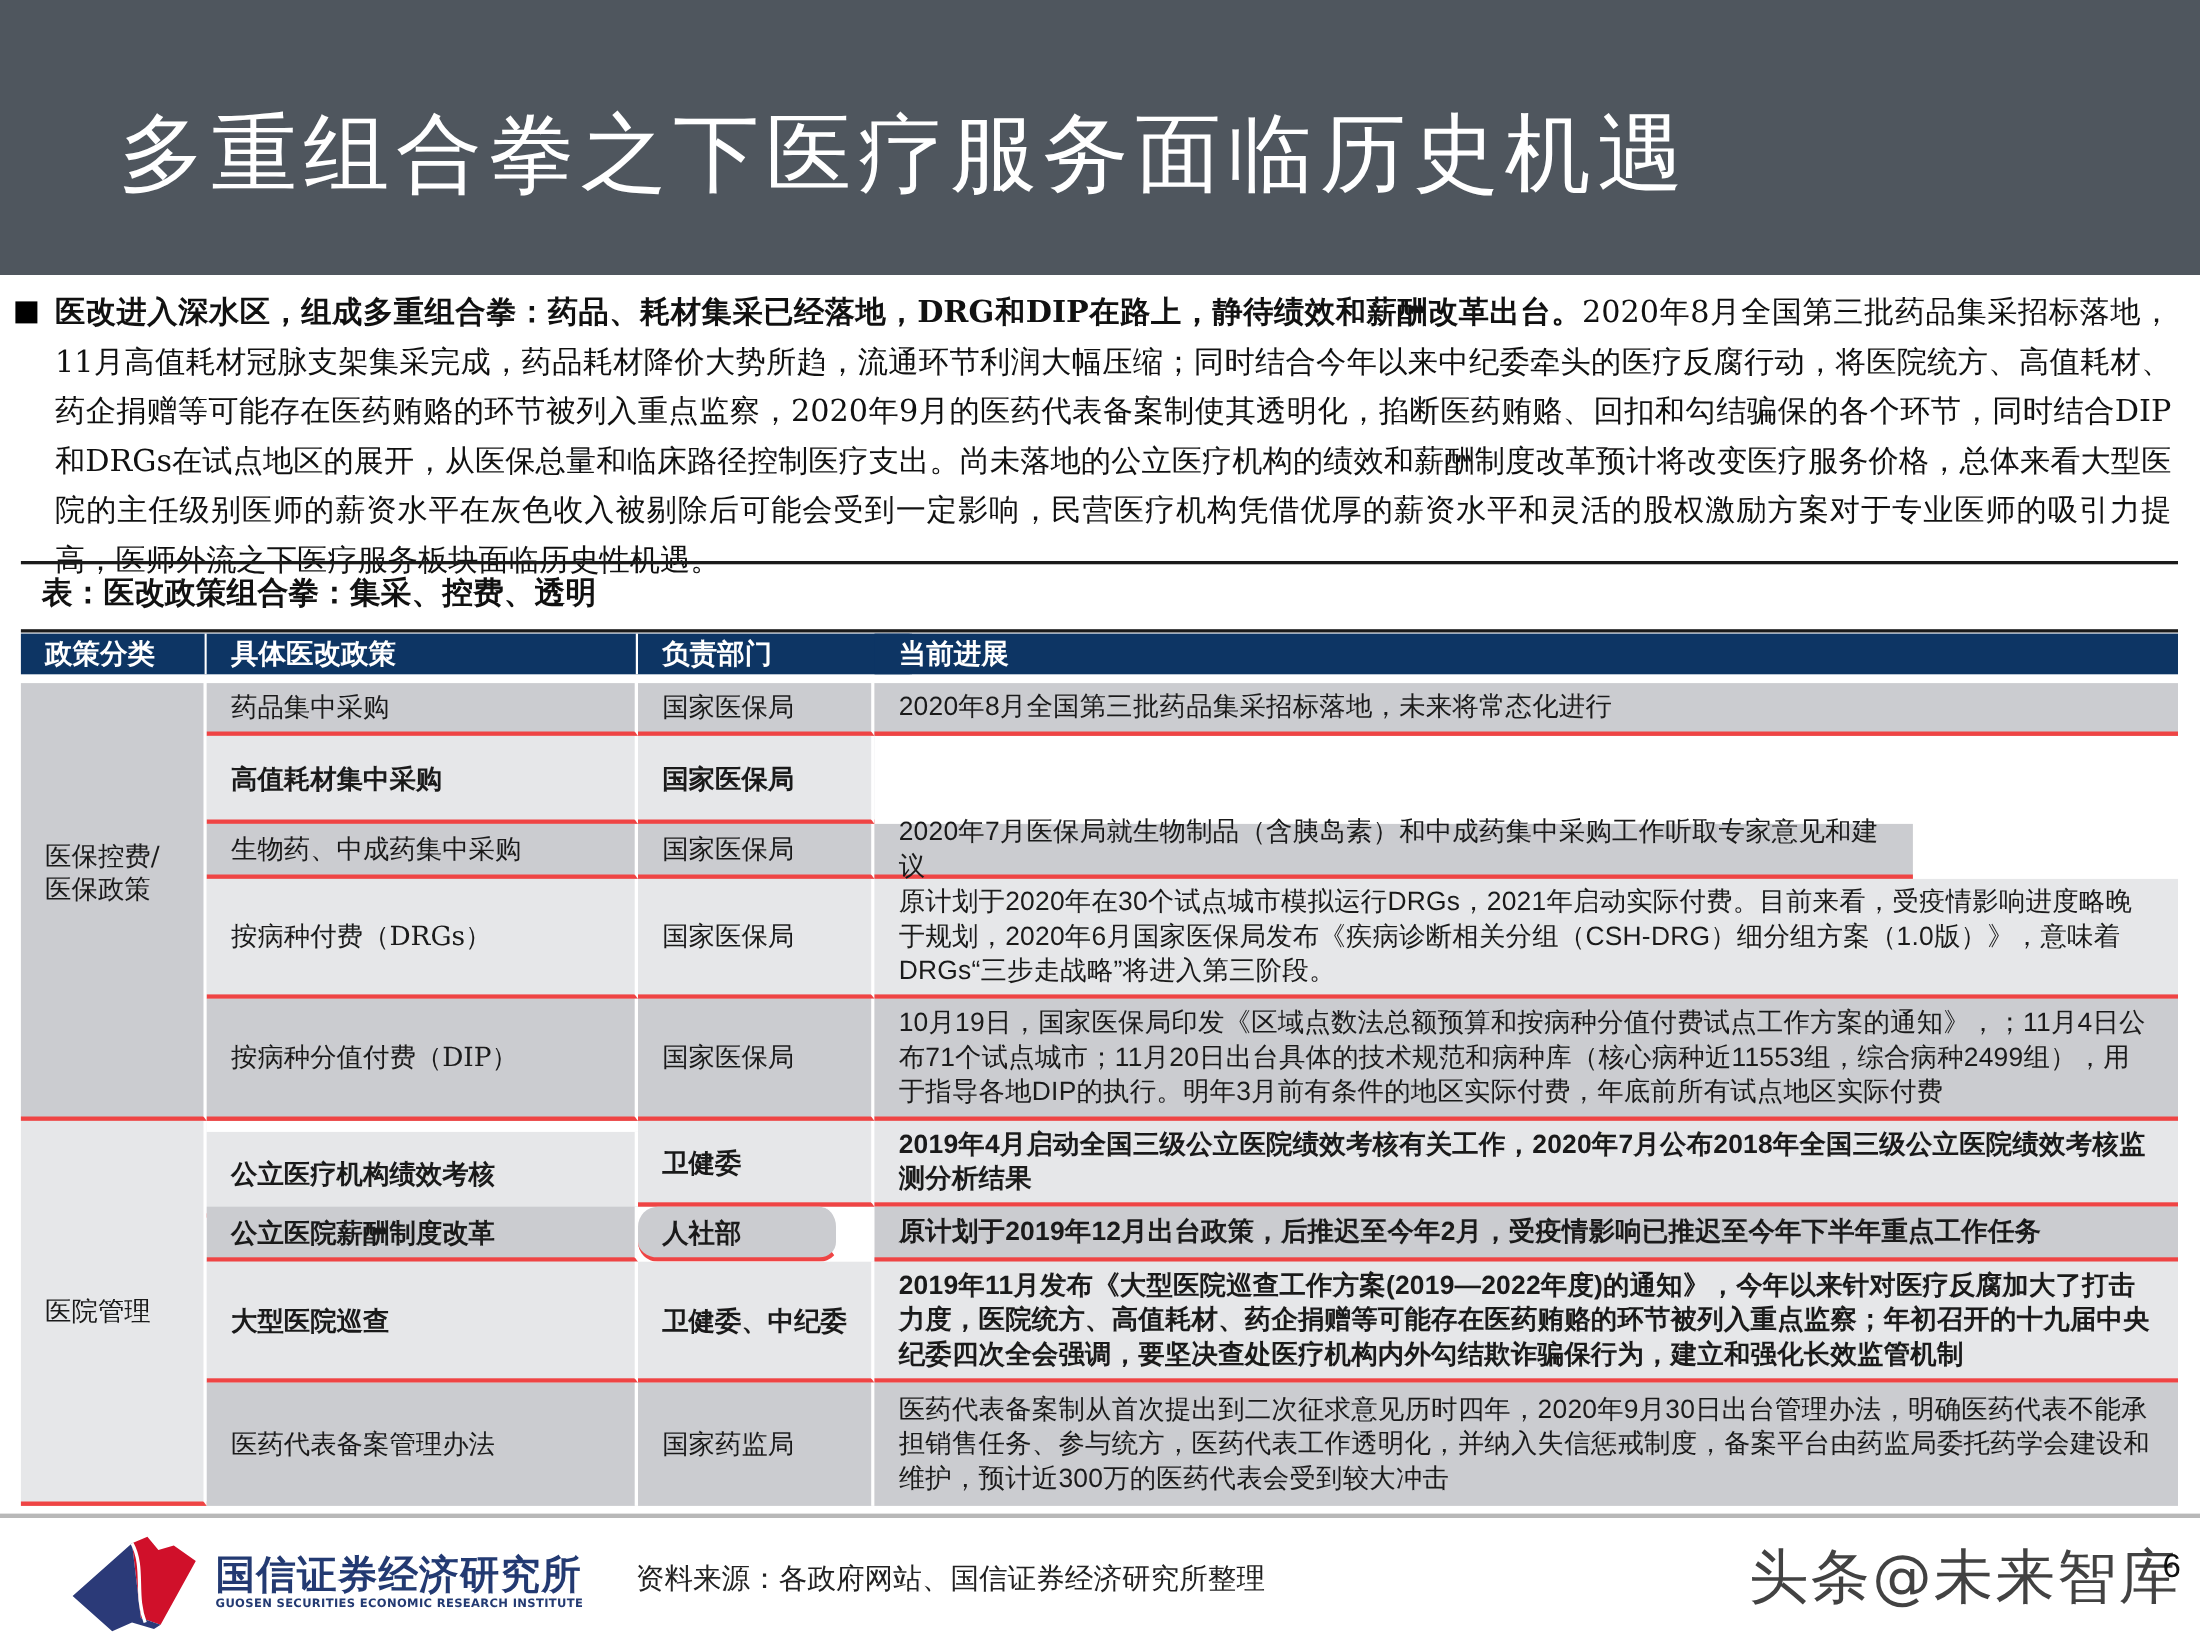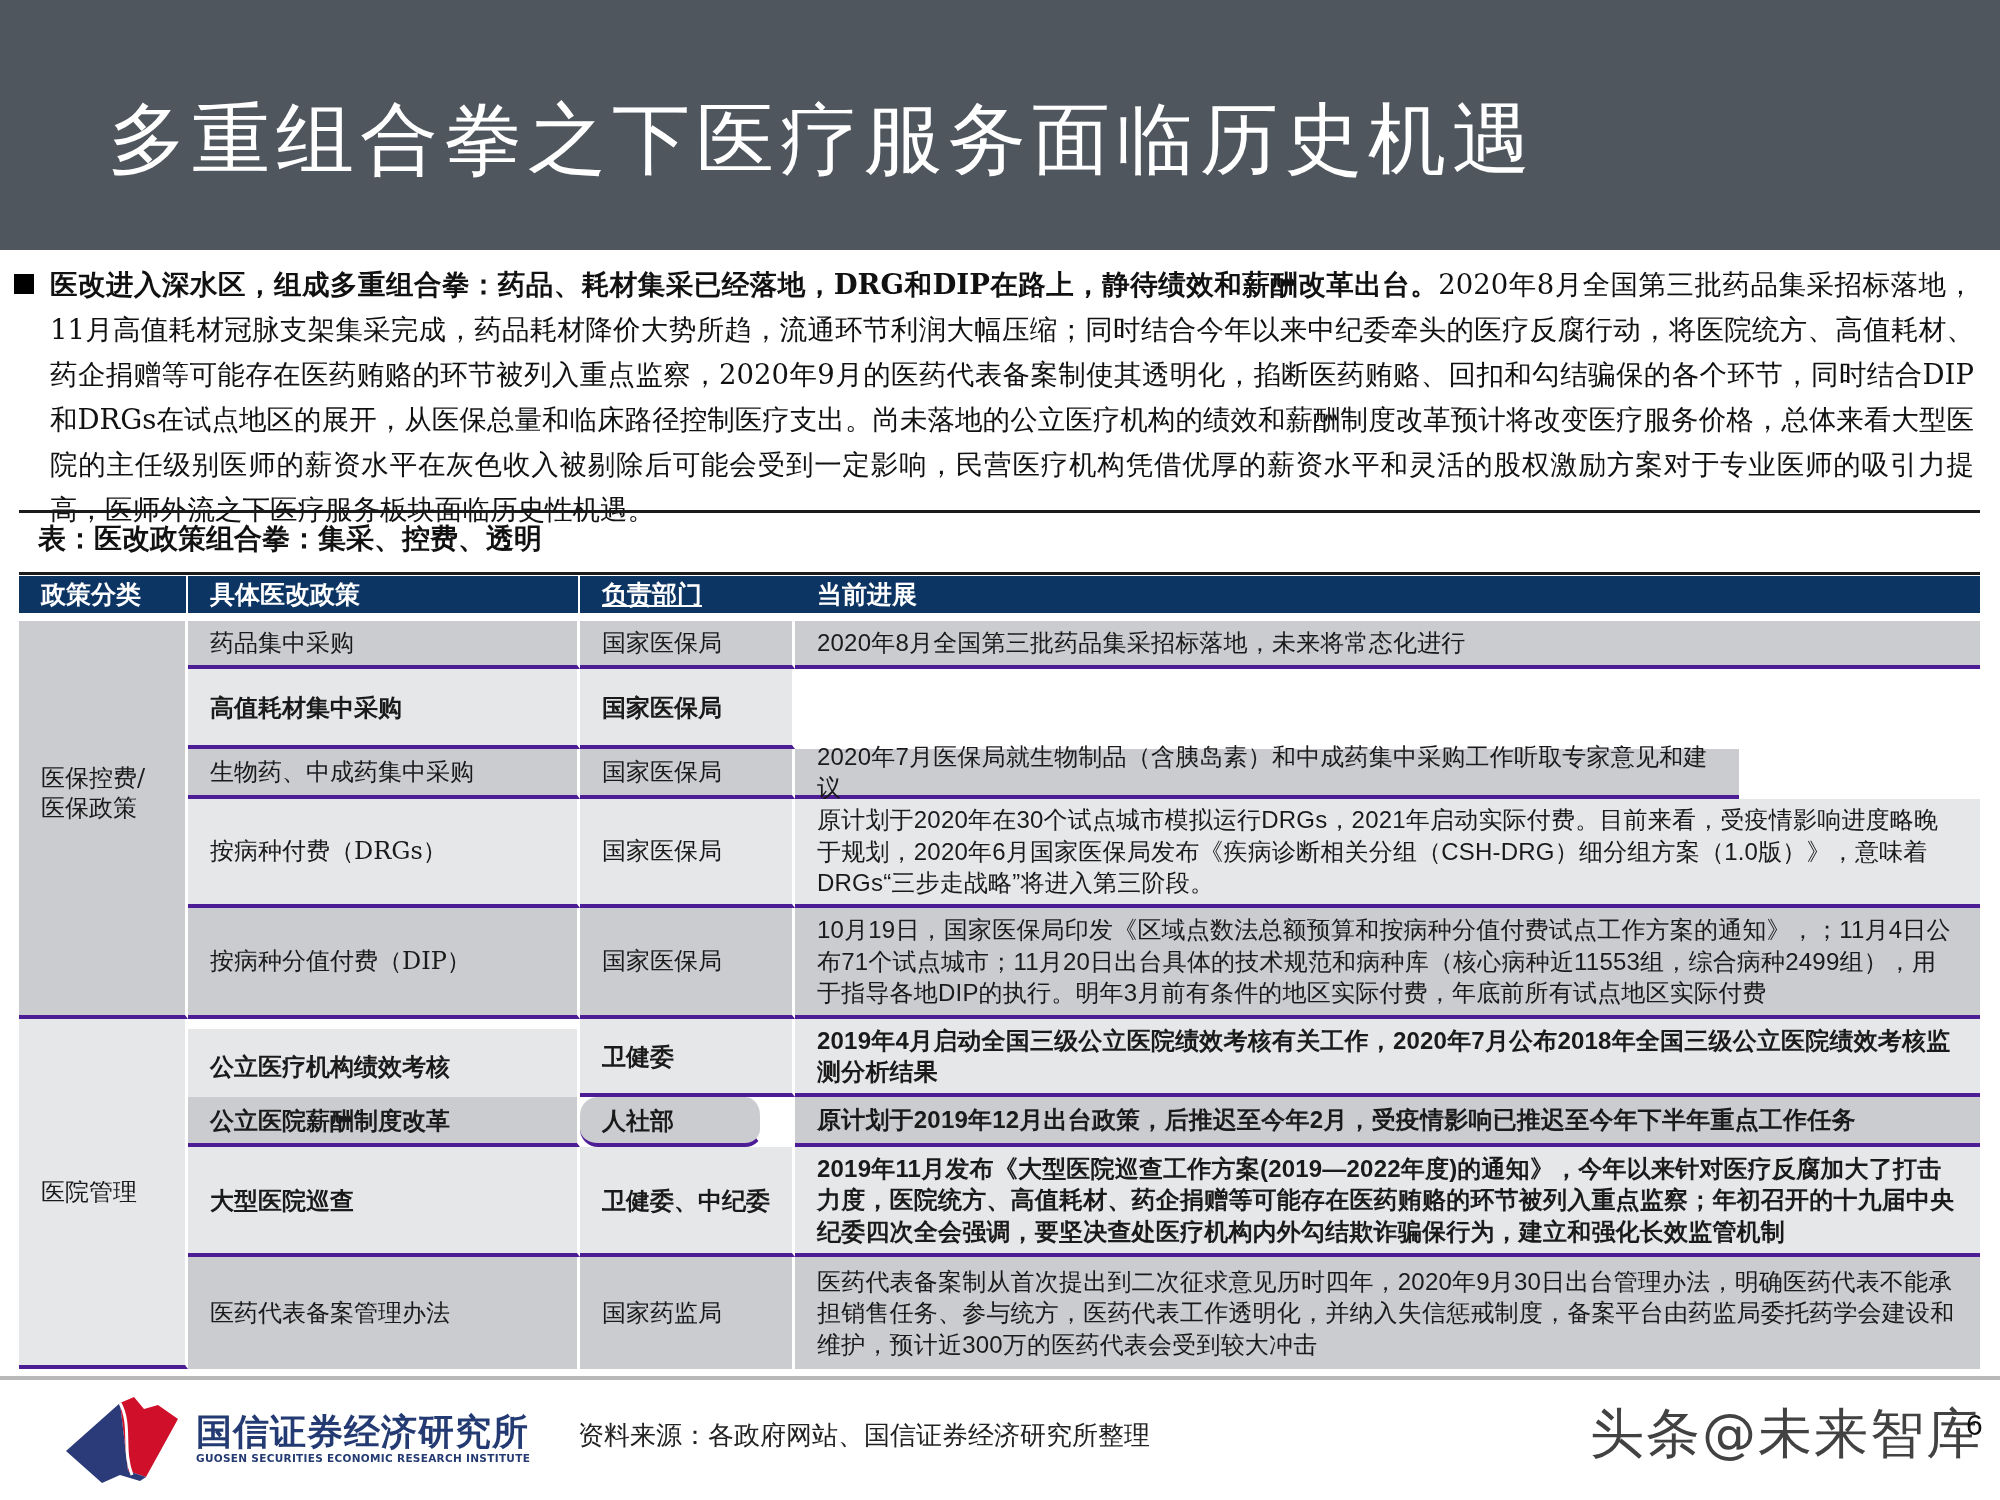--- a/index.html
+++ b/index.html
@@ -11,21 +11,21 @@
   .bullet-block { position:absolute; left:14px; top:262px; width:1960px; }
   .bullet-square { position:absolute; left:0px; top:12px; width:20px; height:20px; background:#000; }
   .bullet-text { margin-left:36px; font-size:27.5px; line-height:45px; text-align:justify; color:#111;
                  font-family:"DejaVu Serif","Liberation Serif",serif; }
   .bullet-text b { font-weight:bold; }
   .rule { position:absolute; left:19px; width:1961px; height:3px; background:#1b1b1b; }
   .table-title { position:absolute; left:38px; top:520px; font-size:28px; font-weight:bold; color:#111;
                  font-family:"DejaVu Serif","Liberation Serif",serif; }
   .tbl { position:absolute; left:19px; top:576px; width:1961px; }
   .cell { position:absolute; box-sizing:border-box; display:flex; align-items:center; padding:0 22px;
-          font-size:24px; line-height:31px; color:#1a1a1a; border-right:3px solid #ffffff; border-bottom:4px solid #4c1d95; }
+          font-size:24px; line-height:31px; color:#1a1a1a; border-right:3px solid #ffffff; border-bottom:4px solid #ef4444; }
   .cell.hdr { background:#0d3564; color:#ffffff; font-weight:bold; border-right:2px solid #ffffff; border-bottom:none; font-size:25px;}
   .cell.dark { background:#cbccd0; }
   .cell.light { background:#e6e7e9; }
   .cell.bold { font-weight:bold; }
   .cell.top { align-items:flex-start; padding-top:18px; }
   .prog { font-family:"Liberation Sans","DejaVu Sans",sans-serif; font-size:24px; line-height:31.5px; letter-spacing:0.2px;}
   .footer-rule { position:absolute; left:0; top:1376px; width:2000px; height:4px; background:#b8b8b8; }
   .logo { position:absolute; left:62px; top:1395px; width:130px; height:90px; }
   .logo-cn { position:absolute; left:196px; top:1408px; font-size:36px; font-weight:bold; color:#233a72;
              font-family:"DejaVu Sans","Liberation Sans",sans-serif; letter-spacing:1px; }
@@ -50,21 +50,21 @@
 </div>
 
 <div class="rule" style="top:510px;"></div>
 <div class="table-title">表：医改政策组合拳：集采、控费、透明</div>
 <div class="rule" style="top:572px;"></div>
 
 <div class="tbl" style="height:790px;">
 
   <div class="cell hdr" style="left:0;top:0;width:169px;height:37px;">政策分类</div>
   <div class="cell hdr" style="left:169px;top:0;width:392px;height:37px;">具体医改政策</div>
-  <div class="cell hdr" style="left:561px;top:0;width:249px;height:37px;text-decoration:underline;">负责部门</div>
+  <div class="cell hdr" style="left:561px;top:0;width:249px;height:37px;">负责部门</div>
   <div class="cell hdr" style="left:776px;top:0;width:1185px;height:37px;border-right:none;">当前进展</div>
 
   <div class="cell dark top" style="left:0;top:45px;width:169px;height:398px;padding-top:0;align-items:center;padding-bottom:0;">
     <div style="margin-top:-50px;line-height:30px;">
       <div>医保控费/</div>
       <div>医保政策</div>
     </div>
   </div>
   <div class="cell light" style="left:0;top:443px;width:169px;height:350px;">
     <span>医院管理</span>

